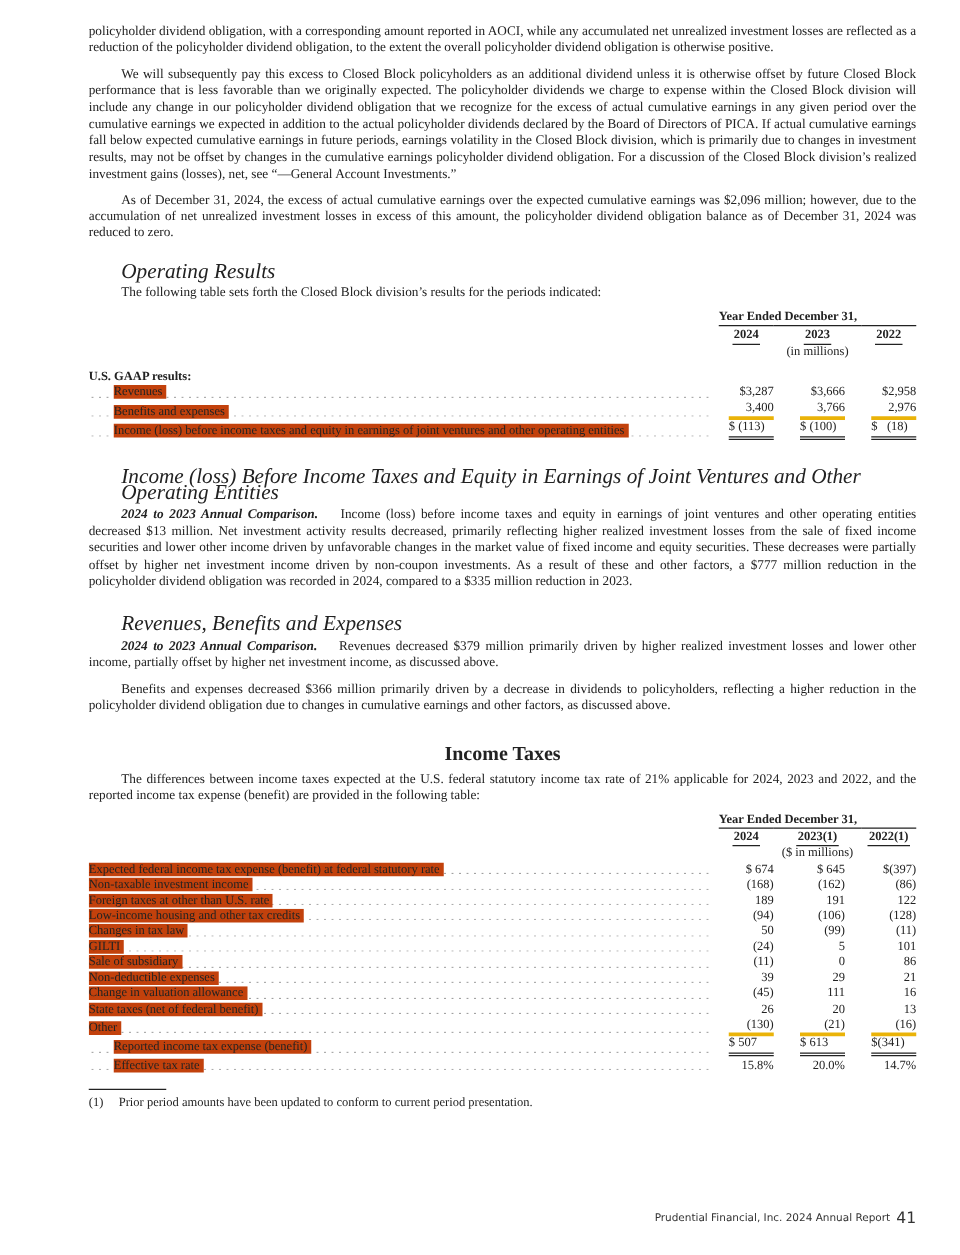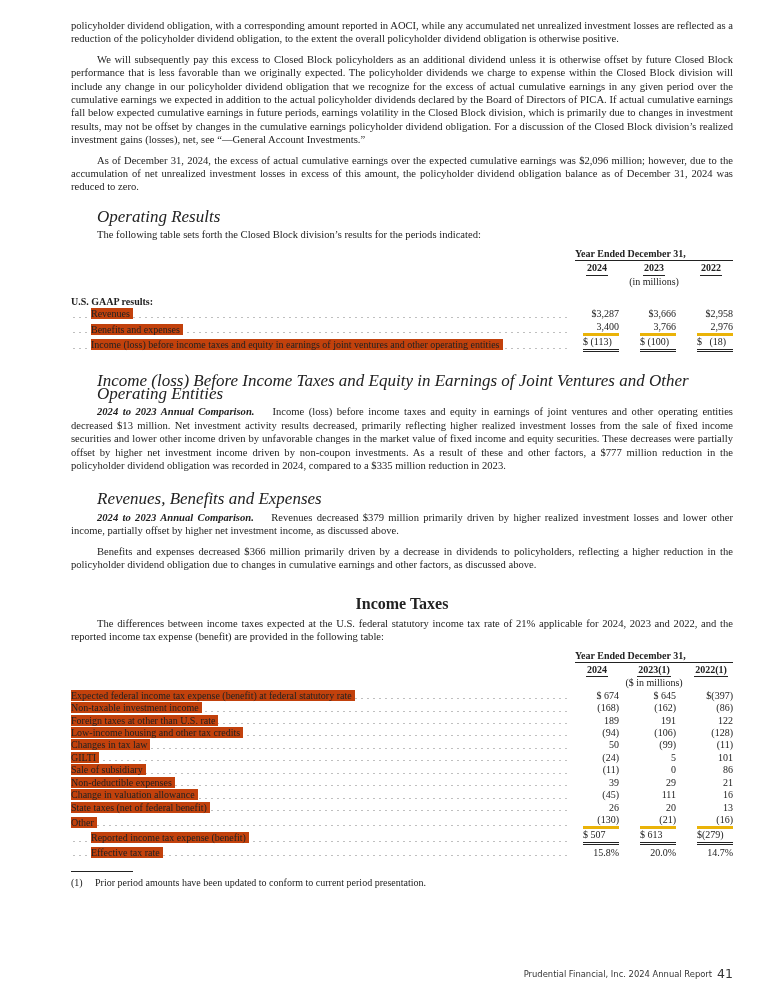--- a/index.html
+++ b/index.html
@@ -229,21 +229,21 @@
           <td class="num col u-single"><span>(21)</span></td>
           <td class="sp"></td>
           <td class="num col u-single"><span>(16)</span></td>
         </tr>
         <tr>
           <td class="label sub-indent" style="padding-top: 2px;"><span class="txt">Reported income tax expense (benefit)</span><span class="dots"></span></td>
           <td class="num col u-double"><span>$ 507</span></td>
           <td class="sp"></td>
           <td class="num col u-double"><span>$ 613</span></td>
           <td class="sp"></td>
-          <td class="num col u-double"><span>$(279)</span></td>
+          <td class="num col u-double"><span>$(341)</span></td>
         </tr>
         <tr>
           <td class="label sub-indent" style="padding-top: 2px;"><span class="txt">Effective tax rate</span><span class="dots"></span></td>
           <td class="num col"><span class="numspan">15.8%</span></td>
           <td class="sp"></td>
           <td class="num col"><span class="numspan">20.0%</span></td>
           <td class="sp"></td>
           <td class="num col"><span class="numspan">14.7%</span></td>
         </tr>
       </tbody>

